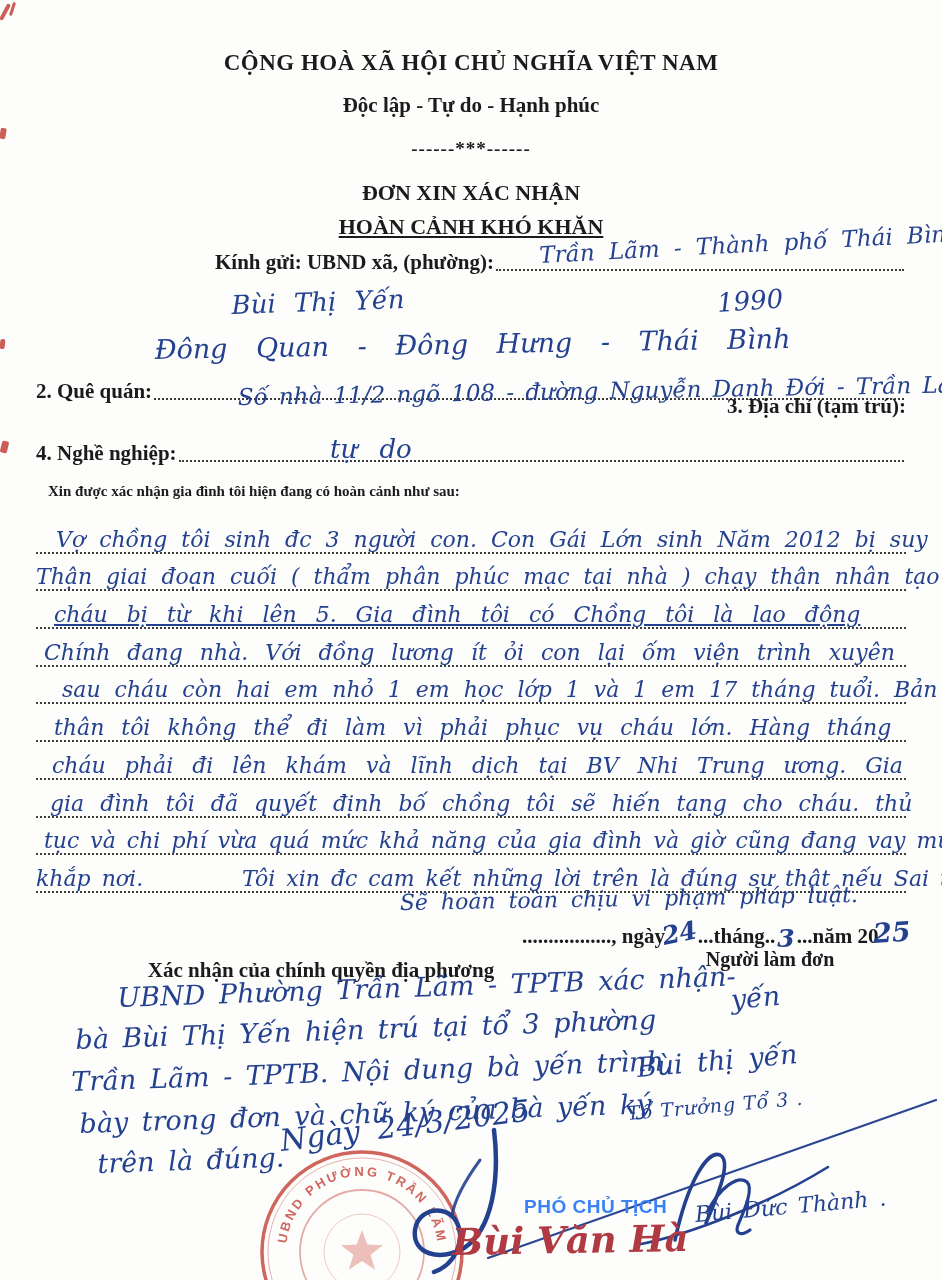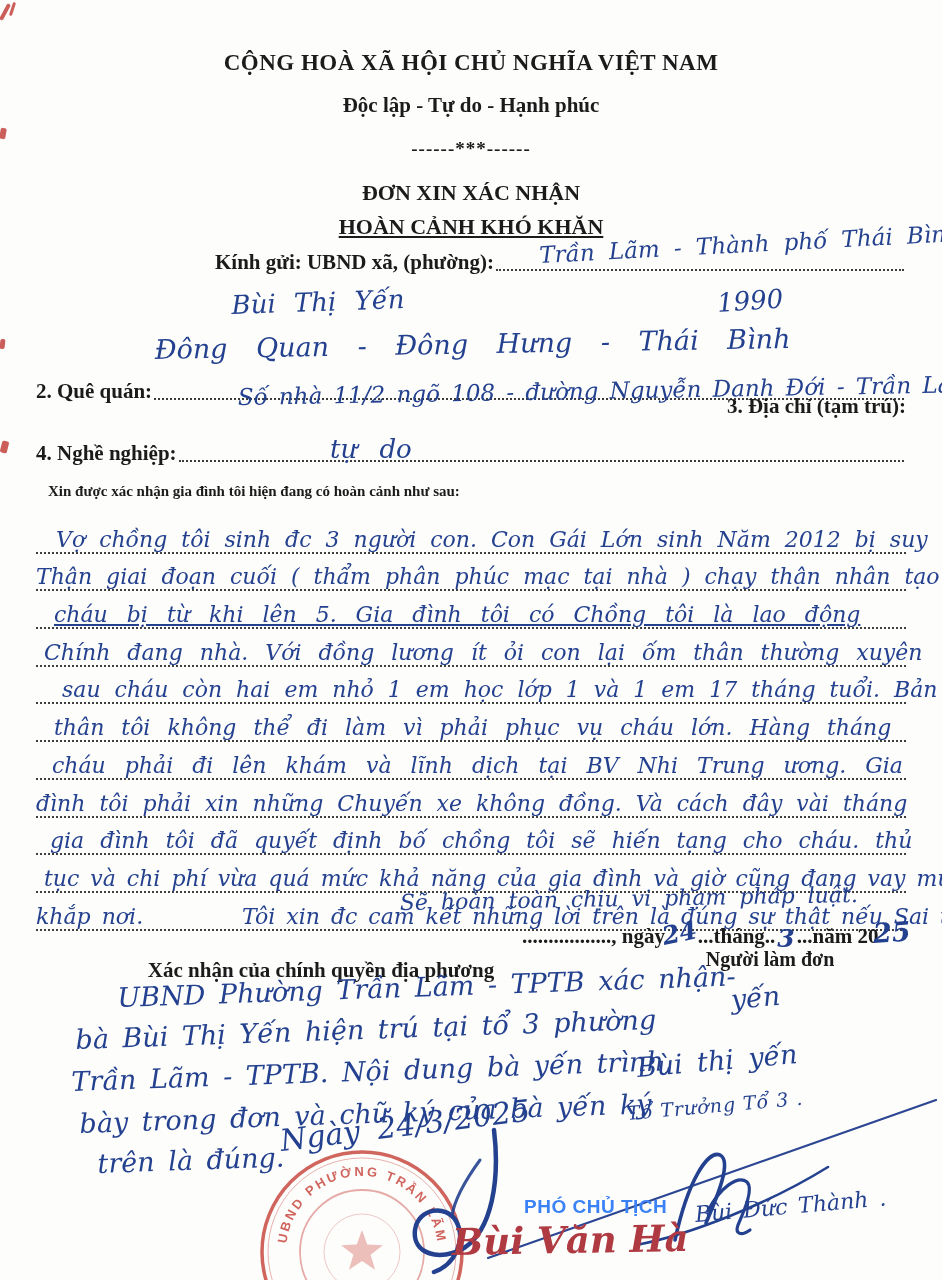--- a/index.html
+++ b/index.html
@@ -88,33 +88,30 @@
     <div class="bodyline">
         <span class="hw" style="left:20px;font-style:italic;">Vợ chồng tôi sinh đc 3 người con. Con Gái Lớn sinh Năm 2012 bị suy</span>
       </div>
     <div class="bodyline">
         <span class="hw" style="left:0;">Thận giai đoạn cuối ( thẩm phân phúc mạc tại nhà ) chạy thận nhân tạo</span>
       </div>
     <div class="bodyline">
         <span class="hw" style="left:18px;word-spacing:12px;text-decoration:underline;">cháu bị từ khi lên 5. Gia đình tôi có Chồng tôi là lao động</span>
       </div>
     <div class="bodyline">
-        <span class="hw" style="left:8px;word-spacing:10px;">Chính đang nhà. Với đồng lương ít ỏi con lại ốm thân thường xuyên</span>
+        <span class="hw" style="left:8px;word-spacing:10px;">Chính đang nhà. Với đồng lương ít ỏi con lại ốm viện trình xuyên</span>
       </div>
     <div class="bodyline">
         <span class="hw" style="left:26px;">sau cháu còn hai em nhỏ 1 em học lớp 1 và 1 em 17 tháng tuổi. Bản</span>
       </div>
     <div class="bodyline">
         <span class="hw" style="left:18px;word-spacing:10px;">thân tôi không thể đi làm vì phải phục vụ cháu lớn. Hàng tháng</span>
       </div>
     <div class="bodyline">
         <span class="hw" style="left:16px;word-spacing:12px;">cháu phải đi lên khám và lĩnh dịch tại BV Nhi Trung ương. Gia</span>
-      </div>
-    <div class="bodyline">
-        <span class="hw" style="left:0;">đình tôi phải xin những Chuyến xe không đồng. Và cách đây vài tháng</span>
       </div>
     <div class="bodyline">
         <span class="hw" style="left:14px;word-spacing:9px;">gia đình tôi đã quyết định bố chồng tôi sẽ hiến tạng cho cháu. thủ</span>
       </div>
     <div class="bodyline">
         <span class="hw" style="left:8px;word-spacing:4px;">tục và chi phí vừa quá mức khả năng của gia đình và giờ cũng đang vay mượn</span>
       </div>
     <div class="bodyline">
         <span class="hw" style="left:0;word-spacing:4px;">khắp nơi.         Tôi xin đc cam kết những lời trên là đúng sự thật nếu Sai tôi</span>
       </div>

